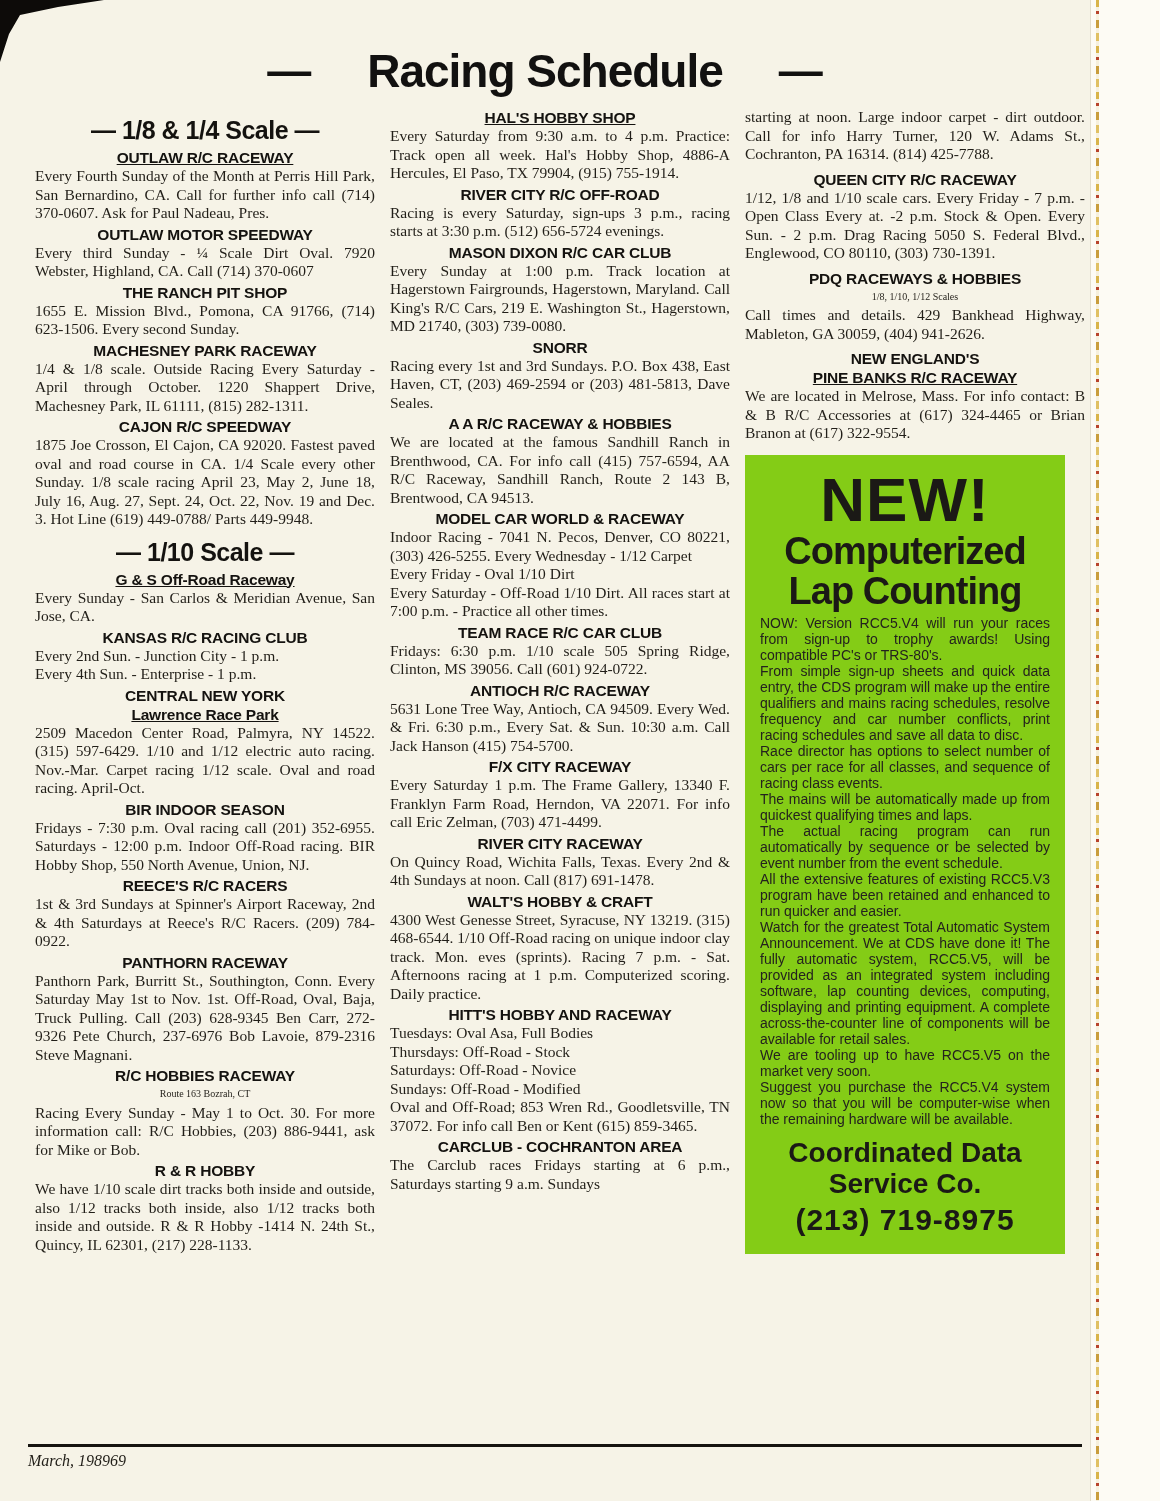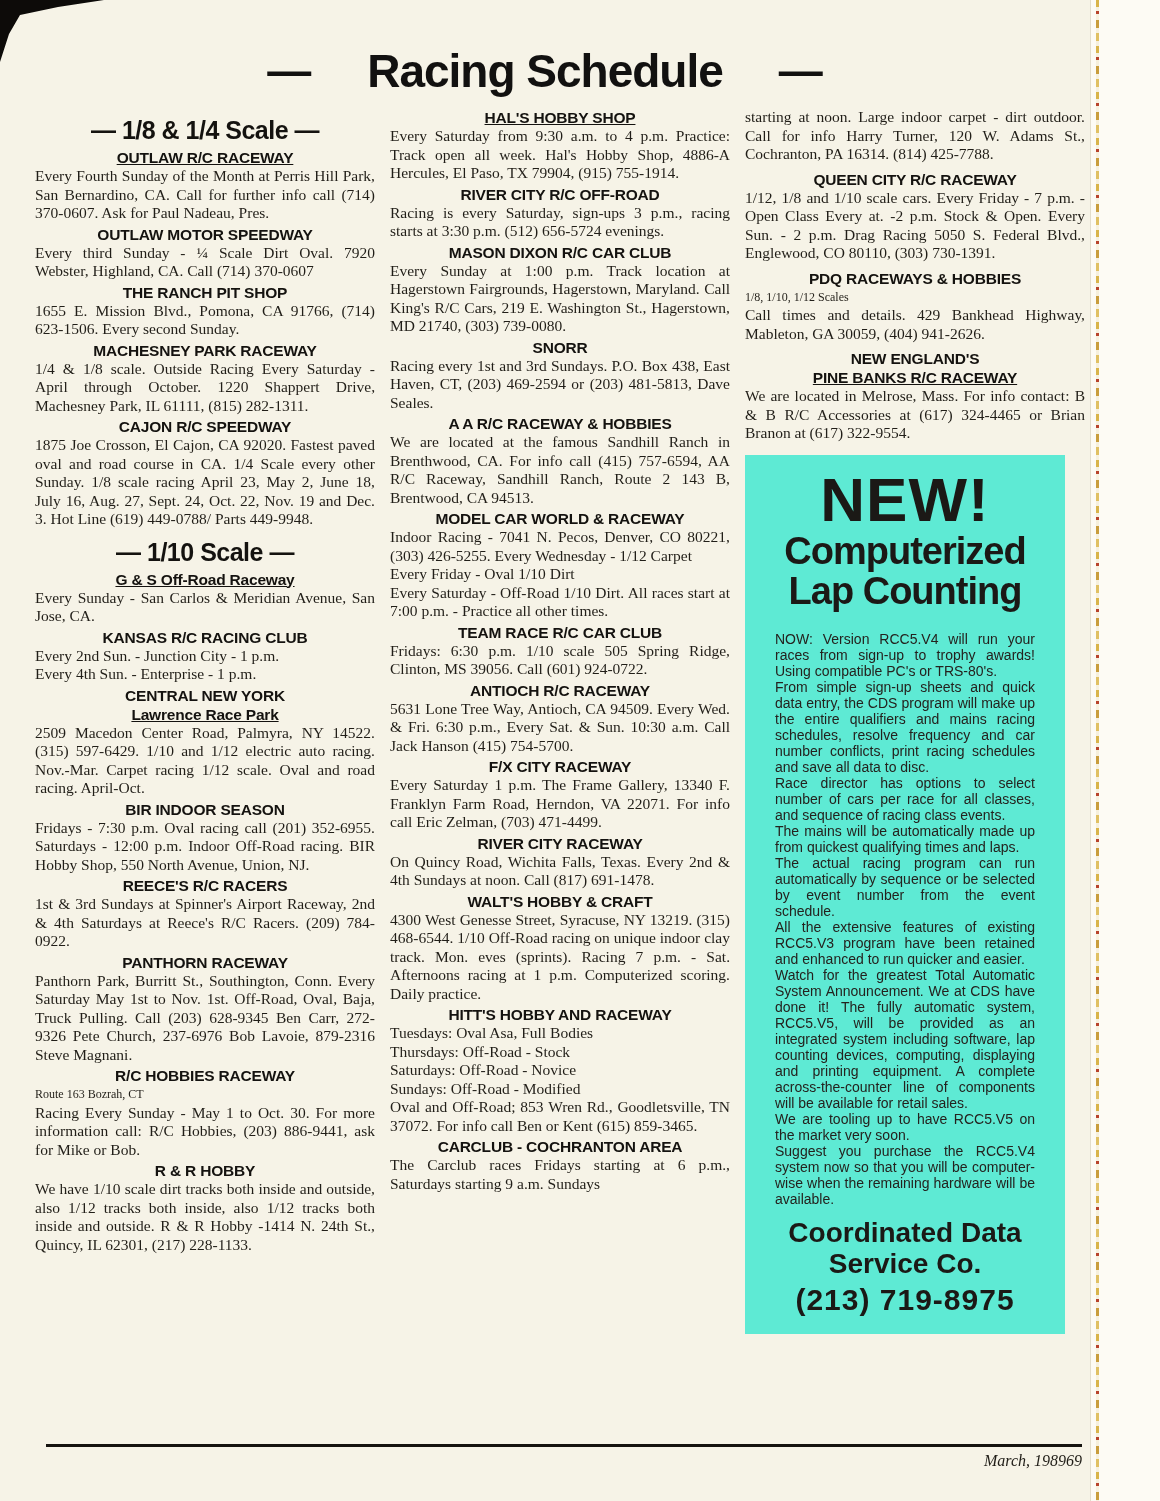--- a/index.html
+++ b/index.html
@@ -44,38 +44,38 @@
   }
   .scale-title.second { margin-top:8px; }
   .entry h3 {
     font-family:"Liberation Sans", sans-serif; font-weight:bold; font-size:15.5px;
     letter-spacing:-0.2px; text-align:center; color:#14120f;
     line-height:19px; margin-top:2px;
   }
   .entry h3.tight { margin-top:0;text-decoration:underline; }
   .entry p  { font-size:15.5px; line-height:18.5px; text-align:justify; }
   .entry .line   { font-size:15.5px; line-height:18.5px; }
-  .entry .center { font-size:12px; line-height:18.5px; text-align:left; }
+  .entry .center { font-size:10px; line-height:18.5px; text-align:center; }
   .col-right .entry { margin-bottom:6px; }
   
   .ad {
-    margin-top:12px; width:320px; background:#5eead4; padding:14px 30px 18px;
+    margin-top:12px; width:320px; background:#84cc16; padding:14px 15px 18px;
     font-family:"Liberation Sans", sans-serif; color:#24221e;
   }
   .ad .new  { font-size:62px; font-weight:bold; text-align:center; line-height:62px; letter-spacing:1px; color:#1b1916; }
   .ad .sub  { font-size:38px; font-weight:bold; text-align:center; line-height:40px; letter-spacing:-1px; color:#1b1916; }
-  .ad .body { margin-top:20px; }
+  .ad .body { margin-top:4px; }
   .ad p { font-size:14px; line-height:16px; text-align:justify; }
   .ad .company { font-size:28px; font-weight:bold; text-align:center; line-height:31px; margin-top:10px; color:#1b1916; }
   .ad .phone   { font-size:30px; font-weight:bold; text-align:center; line-height:33px; margin-top:4px; letter-spacing:1px; color:#1b1916; }
   
   .footer {
-    position:absolute; left:46px; right:78px; top:1444px;
+    position:absolute; left:28px; right:78px; top:1444px;
     border-top:3px solid #15130f; padding-top:5px;
-    display:flex; justify-content:flex-end;
+    display:flex; justify-content:flex-start;
     font-style:italic; font-size:16px; color:#211e18;
   }
 </style>
 </head>
 <body>
 
 <div class="page">
   <div class="corner-shadow"></div>
   <div class="page-edge">
     <div class="flecks"></div>

